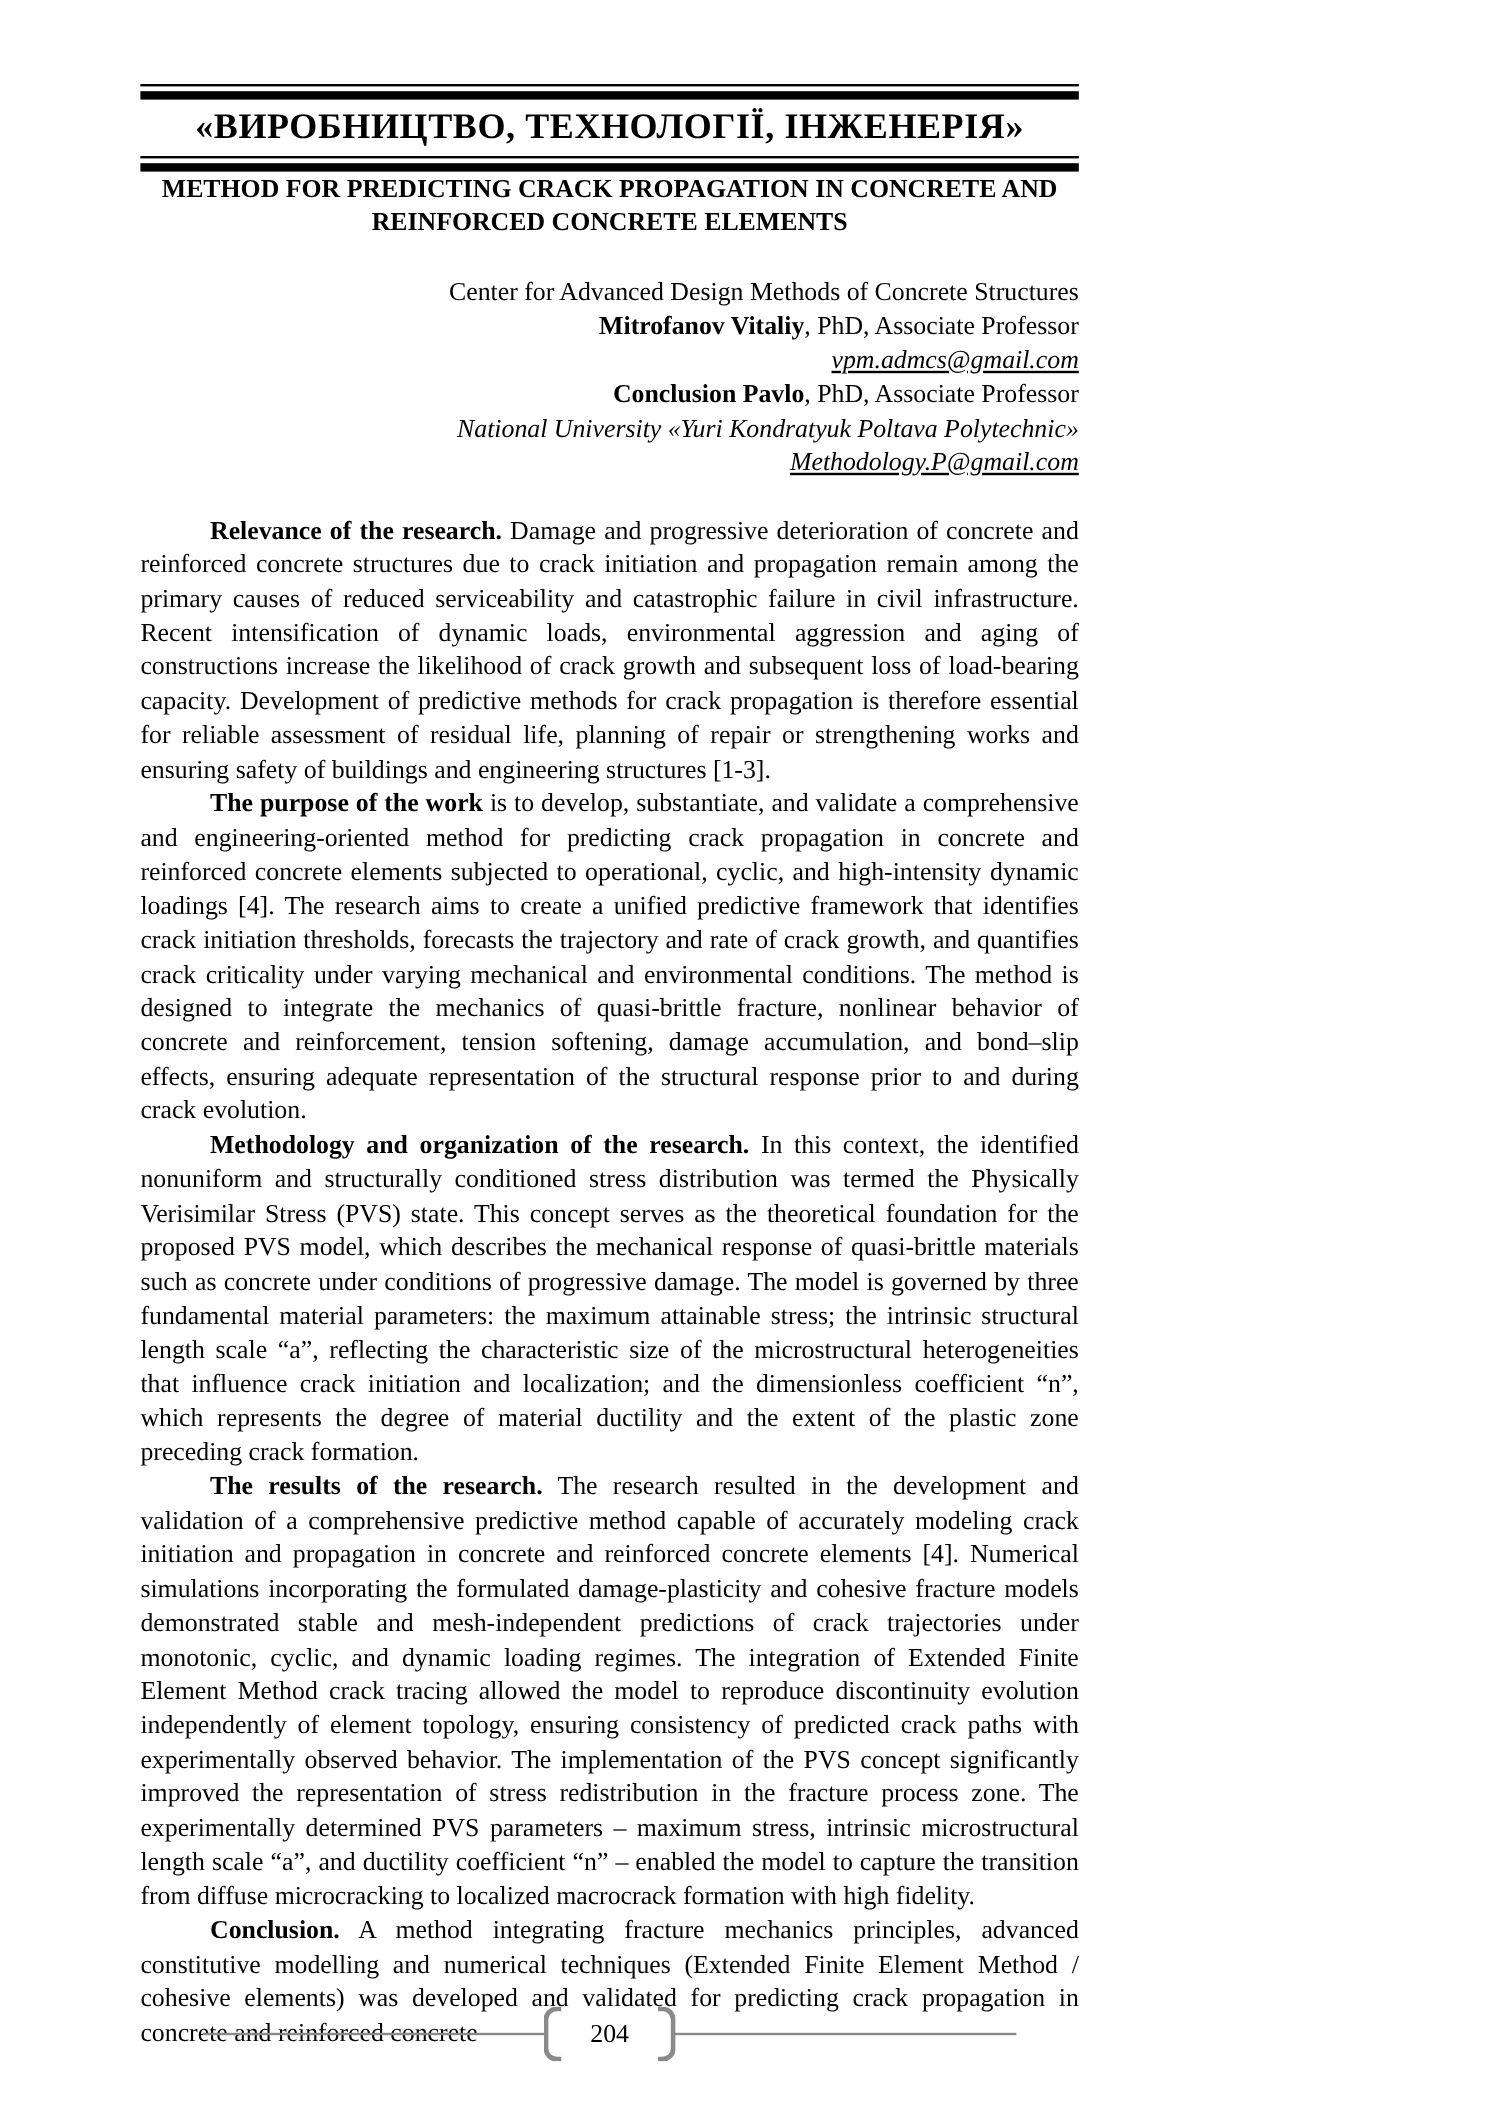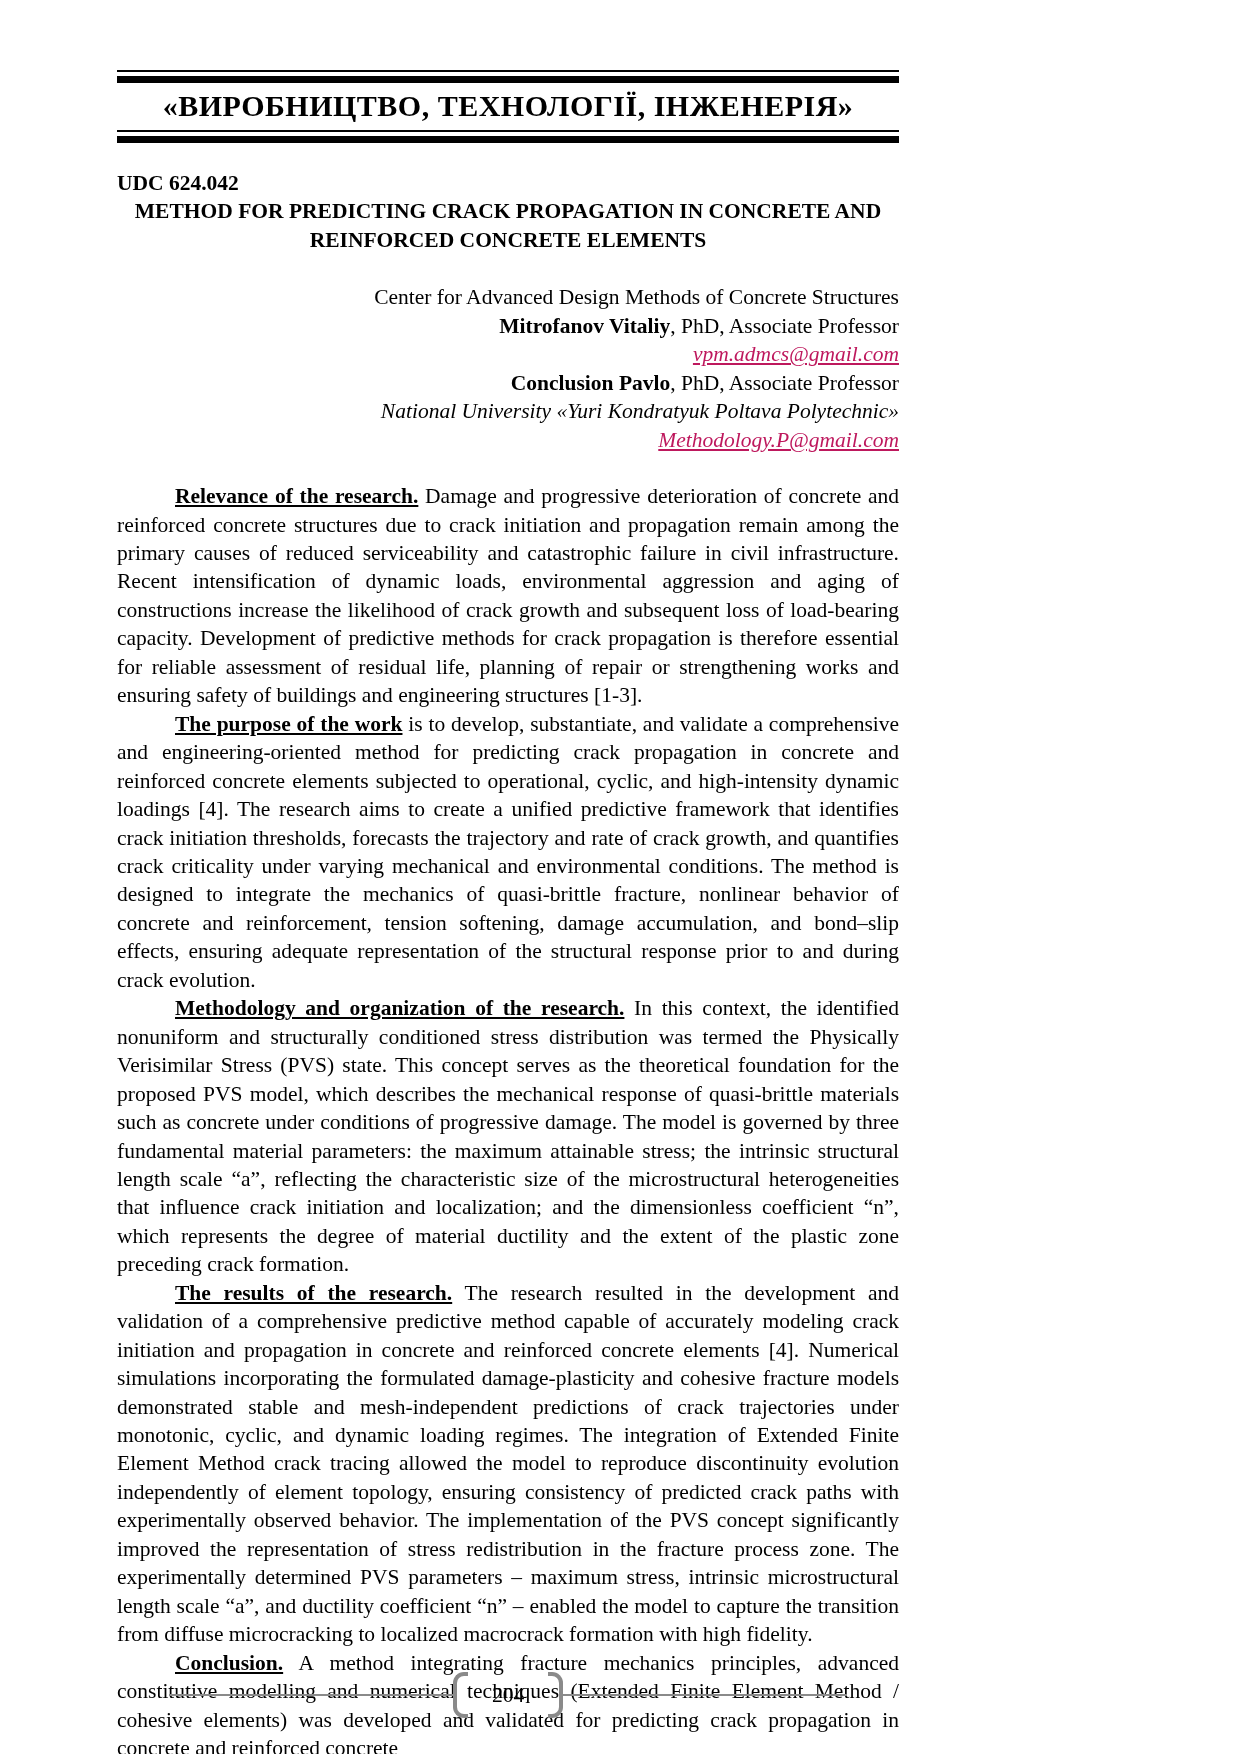--- a/index.html
+++ b/index.html
@@ -40,34 +40,34 @@
   }
   .authors {
     margin-top: 29px;
     text-align: right;
     font-size: 21.5px;
     line-height: 28.45px;
   }
   .authors .name { font-weight: bold; }
   .authors .aff-italic { font-style: italic; }
   .email-link {
-    color: #be185d;
+    color: #000000;
     font-style: italic;
     text-decoration: underline;
     cursor: pointer;
   }
   
   .body-text {
     margin-top: 28px;
     font-size: 21.5px;
     line-height: 28.45px;
     text-align: justify;
   }
   .body-par { text-indent: 58px; }
-  .body-par .lead { font-weight: bold; text-decoration: underline; }
+  .body-par .lead { font-weight: bold; }
   
   .footer {
     position: absolute;
     left: 117px;
     right: 117px;
     bottom: 34px;
     display: flex;
     align-items: center;
     padding: 0 52px;
     height: 50px;
@@ -97,21 +97,20 @@
 <div class="page">
 
   <div>
     <div class="rule-thin"></div>
     <div class="rule-thick"></div>
     <div class="journal-title">«ВИРОБНИЦТВО, ТЕХНОЛОГІЇ, ІНЖЕНЕРІЯ»</div>
     <div class="rule-thin"></div>
     <div class="rule-thick"></div>
   </div>
 
-  <div class="udc">UDC 624.042</div>
 
   <div class="article-title">METHOD FOR PREDICTING CRACK PROPAGATION IN CONCRETE AND REINFORCED CONCRETE ELEMENTS</div>
 
   <div class="authors">
     <div>Center for Advanced Design Methods of Concrete Structures</div>
     <div><span class="name">Mitrofanov Vitaliy</span><span>, PhD, Associate Professor</span></div>
     <div><a class="email-link">vpm.admcs@gmail.com</a></div>
     <div><span class="name">Conclusion Pavlo</span><span>, PhD, Associate Professor</span></div>
     <div class="aff-italic">National University «Yuri Kondratyuk Poltava Polytechnic»</div>
     <div><a class="email-link">Methodology.P@gmail.com</a></div>

